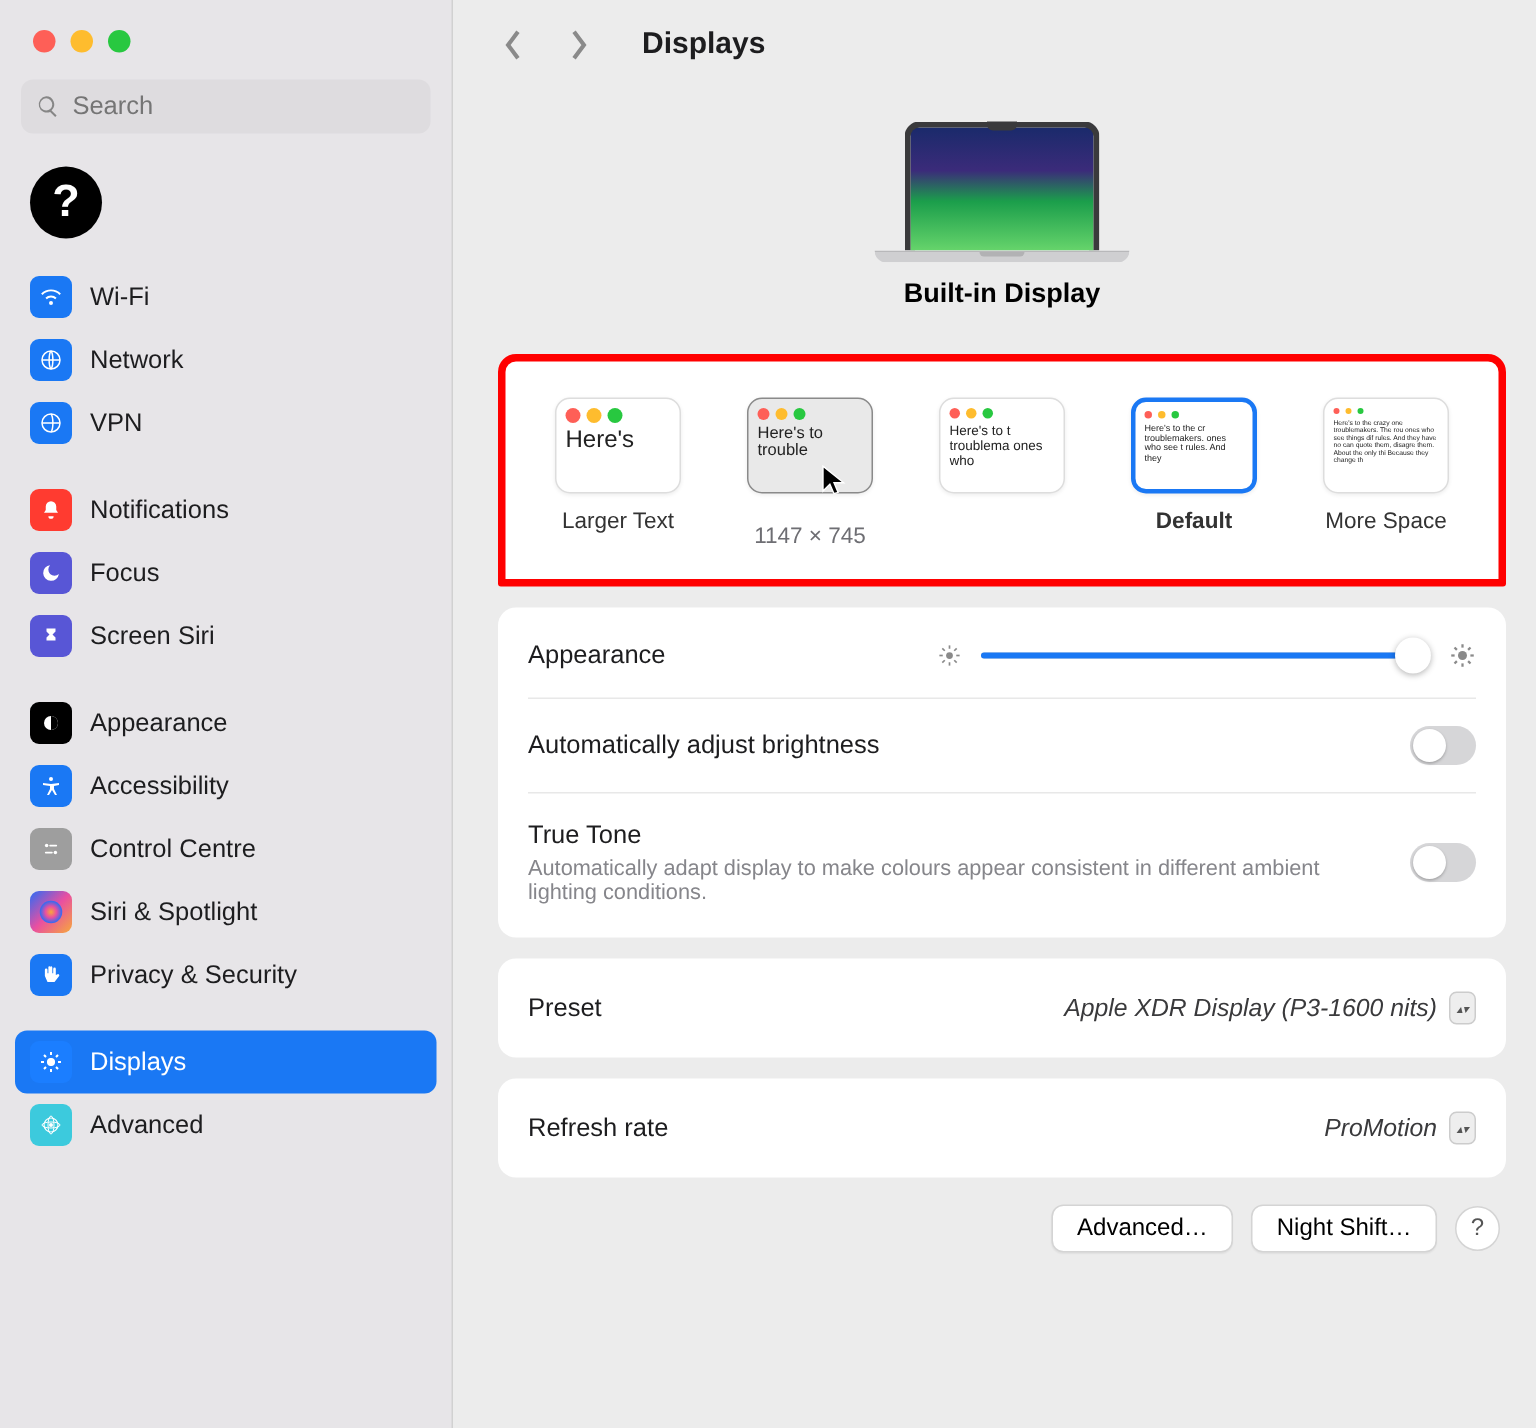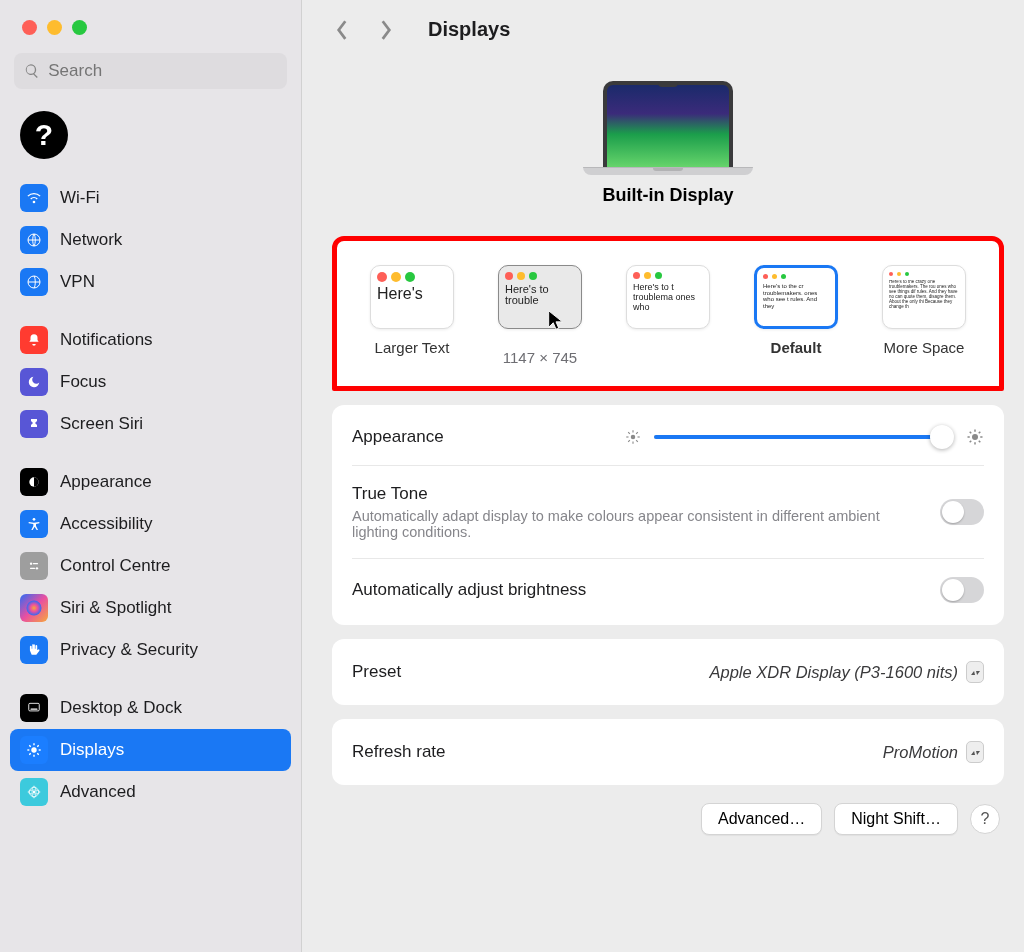--- a/index.html
+++ b/index.html
@@ -253,29 +253,20 @@
         </div>
         <div class="side-item">
           <div class="side-icon" style="background: rgb(26, 120, 244);">
             <svg viewBox="0 0 24 24" width="14" height="14" fill="#fff">
               <path d="M12 2a1.5 1.5 0 011.5 1.5V10h1V5a1.5 1.5 0 013 0v7l2-1a1.5 1.5 0 011.4 2.6L16 20H8l-3-7V6a1.5 1.5 0 013 0v4h1V4A1.5 1.5 0 0110.5 2 1.5 1.5 0 0112 3.5V2z"></path>
             </svg>
           </div>
           <span>Privacy &amp; Security</span>
         </div>
         <div class="sep"></div>
-        <div class="side-item">
-          <div class="side-icon" style="background: rgb(0, 0, 0);">
-            <svg viewBox="0 0 24 24" width="14" height="14" fill="#fff">
-              <rect x="3" y="4" width="18" height="13" rx="2" fill="none" stroke="#fff" stroke-width="1.5"></rect>
-              <rect x="6" y="13" width="12" height="2" rx="1"></rect>
-            </svg>
-          </div>
-          <span>Desktop &amp; Dock</span>
-        </div>
         <div class="side-item selected">
           <div class="side-icon" style="background: rgb(26, 120, 244);">
             <svg viewBox="0 0 24 24" width="16" height="16" fill="#fff">
               <circle cx="12" cy="12" r="4"></circle>
               <g stroke="#fff" stroke-width="2">
                 <line x1="12" y1="2" x2="12" y2="5"></line>
                 <line x1="12" y1="19" x2="12" y2="22"></line>
                 <line x1="2" y1="12" x2="5" y2="12"></line>
                 <line x1="19" y1="12" x2="22" y2="12"></line>
                 <line x1="5" y1="5" x2="7" y2="7"></line>
@@ -420,28 +411,28 @@
                   <line x1="19" y1="12" x2="22" y2="12"></line>
                   <line x1="4.9" y1="4.9" x2="7" y2="7"></line>
                   <line x1="17" y1="17" x2="19.1" y2="19.1"></line>
                   <line x1="4.9" y1="19.1" x2="7" y2="17"></line>
                   <line x1="17" y1="7" x2="19.1" y2="4.9"></line>
                 </g>
               </svg>
           </div>
         </div>
         <div class="row">
+          <div class="row-label">Automatically adjust brightness</div>
+          <div class="toggle"></div>
+        </div>
+        <div class="row">
           <div>
             <div class="row-label">True Tone</div>
             <div class="row-desc">Automatically adapt display to make colours appear consistent in different ambient lighting conditions.</div>
           </div>
-          <div class="toggle"></div>
-        </div>
-        <div class="row">
-          <div class="row-label">Automatically adjust brightness</div>
           <div class="toggle"></div>
         </div>
       </div>
 
       <div class="panel">
         <div class="row">
           <div class="row-label">Preset</div>
           <div class="select-val">
             <span>Apple XDR Display (P3-1600 nits)</span>
             <div class="stepper">▴▾</div>

